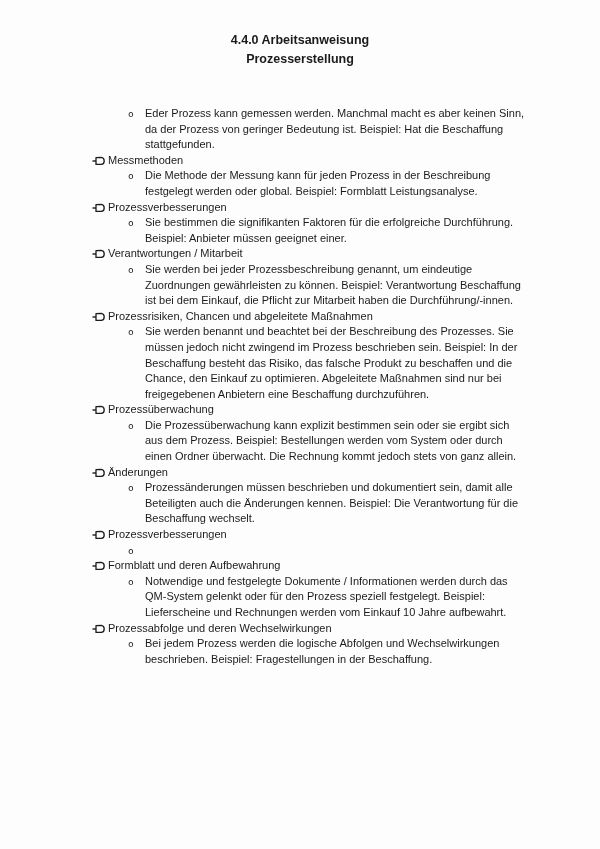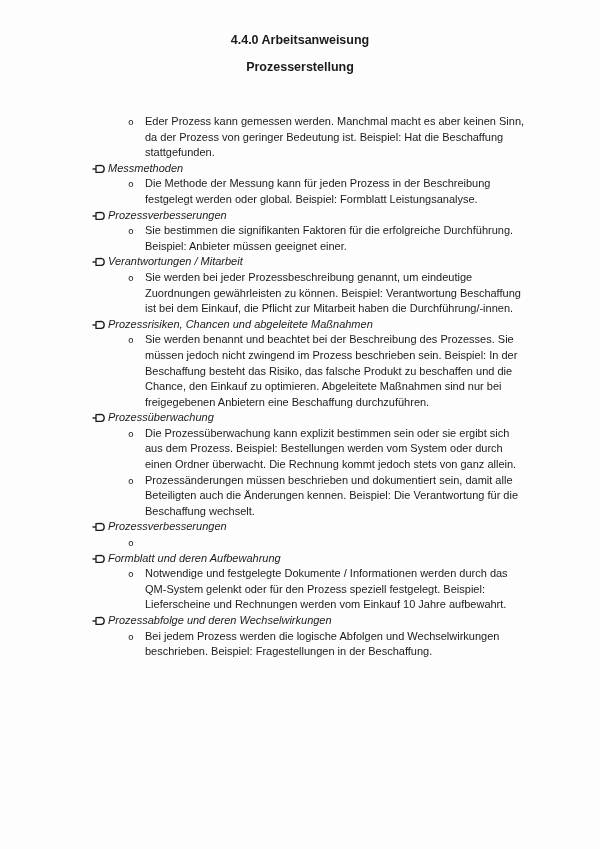--- a/index.html
+++ b/index.html
@@ -19,31 +19,31 @@
     overflow: hidden;
     box-sizing: border-box;
   }
   .doc-title {
     margin-top: 31px;
     text-align: center;
     font-weight: bold;
     font-size: 12.5px;
     line-height: 19px;
   }
-  .doc-title .t-line { display: block; margin-top: 8px; }
+  .doc-title .t-line { display: block; }
   .bullet-list {
     margin-top: 37px;
     padding-left: 70px;
     padding-right: 72px;
   }
   .row {
     display: flex;
     align-items: flex-start;
   }
-  .row.l1 { padding-left: 22px; font-style: italic; }
+  .row.l1 { padding-left: 22px; }
   .row.l2 { padding-left: 58px; }
   .bullet {
     flex: 0 0 auto;
     display: inline-block;
   }
   .row.l1 .bullet { width: 16px; padding-top: 3px; }
   .row.l2 .bullet {
     width: 17px;
     font-family: "DejaVu Sans Mono", monospace;
     font-size: 9.5px;
@@ -134,20 +134,29 @@
       </svg>
     </span>
     <span class="itext">Prozessüberwachung</span>
   </div>
 
   <div class="row l2">
     <span class="bullet">o</span>
     <span class="itext">Die Prozessüberwachung kann explizit bestimmen sein oder sie ergibt sich aus dem Prozess. Beispiel: Bestellungen werden vom System oder durch einen Ordner überwacht. Die Rechnung kommt jedoch stets von ganz allein.</span>
   </div>
 
+  <div class="row l1">
+    <span class="bullet">
+      <svg class="l1-glyph" width="13" height="10" viewBox="0 0 13 10" aria-hidden="true">
+        <path d="M0.5 5 L4 5" stroke="#1b1b1b" stroke-width="1.4" fill="none"></path>
+        <path d="M4 1.6 L9.2 1.4 Q12.2 1.7 12.2 4.9 Q12.2 8.2 9.2 8.4 L4 8.4 Z" stroke="#1b1b1b" stroke-width="1.3" fill="none" stroke-linejoin="round"></path>
+      </svg>
+    </span>
+    <span class="itext">Änderungen</span>
+  </div>
 
   <div class="row l2">
     <span class="bullet">o</span>
     <span class="itext">Prozessänderungen müssen beschrieben und dokumentiert sein, damit alle Beteiligten auch die Änderungen kennen. Beispiel: Die Verantwortung für die Beschaffung wechselt.</span>
   </div>
 
   <div class="row l1">
     <span class="bullet">
       <svg class="l1-glyph" width="13" height="10" viewBox="0 0 13 10" aria-hidden="true">
         <path d="M0.5 5 L4 5" stroke="#1b1b1b" stroke-width="1.4" fill="none"></path>

